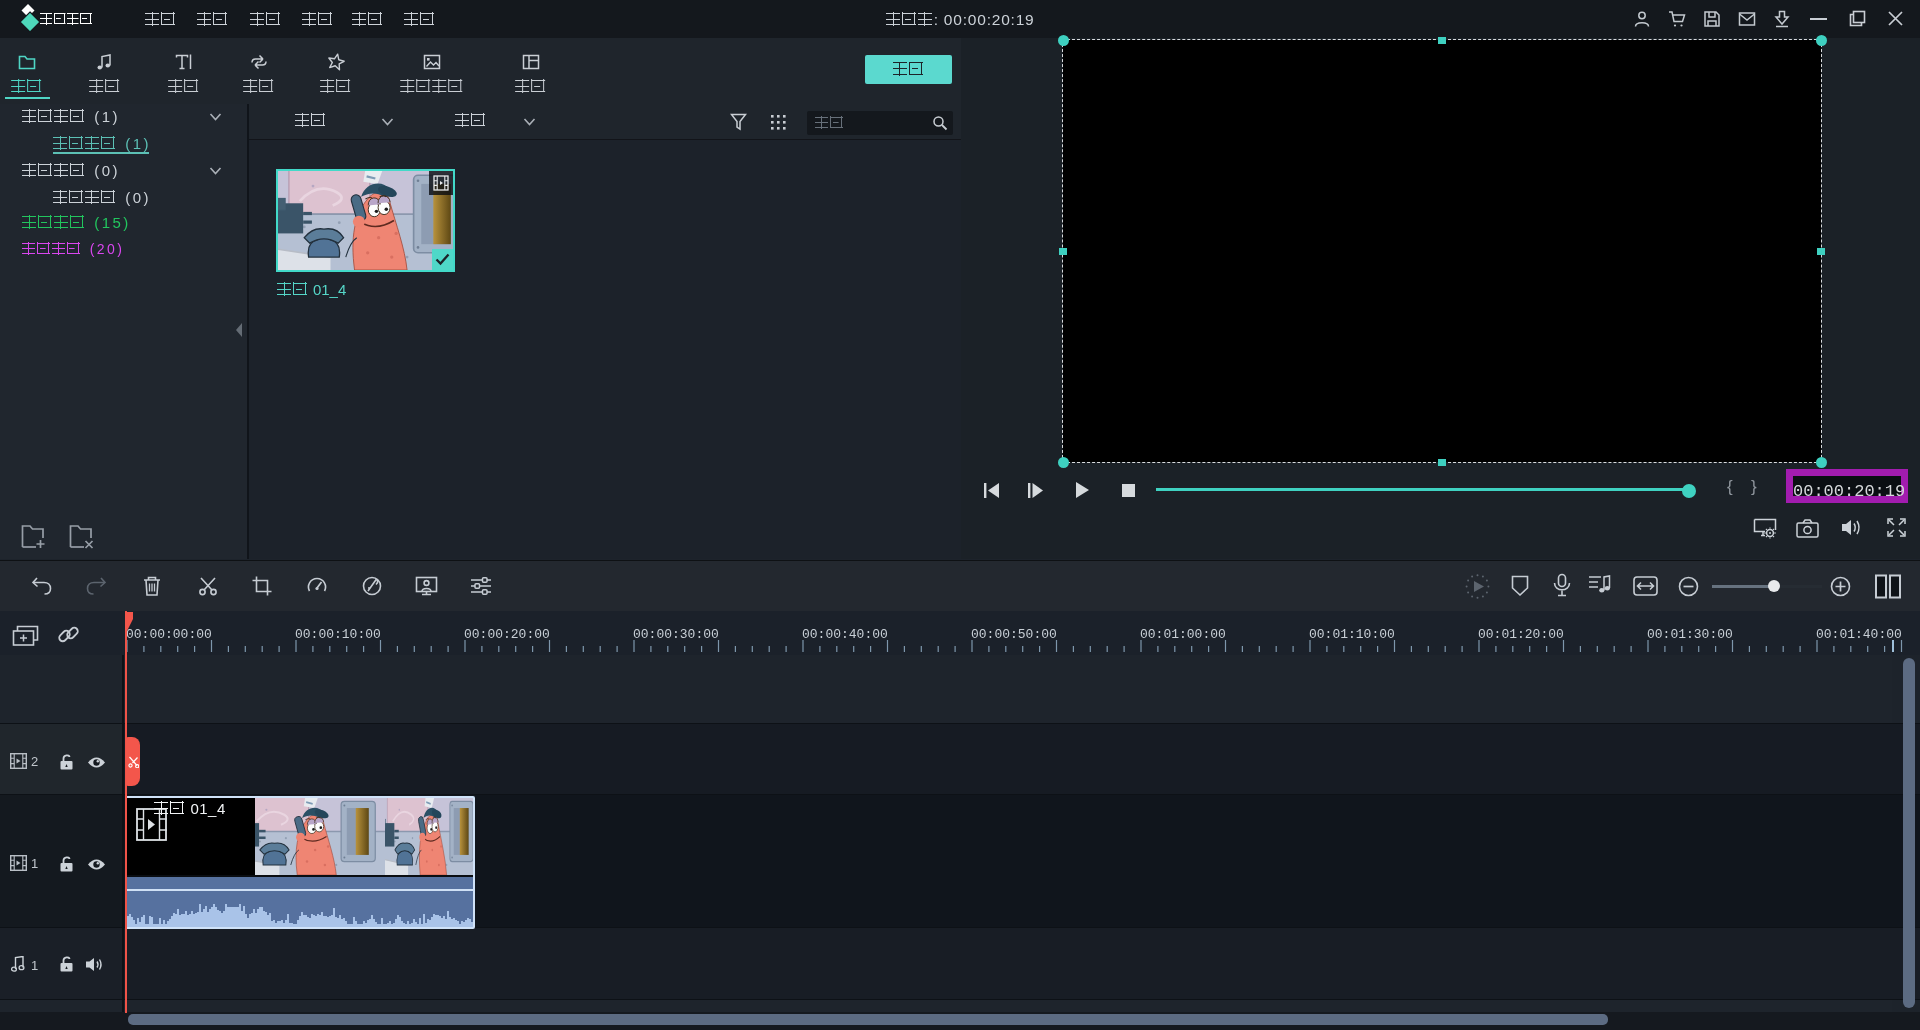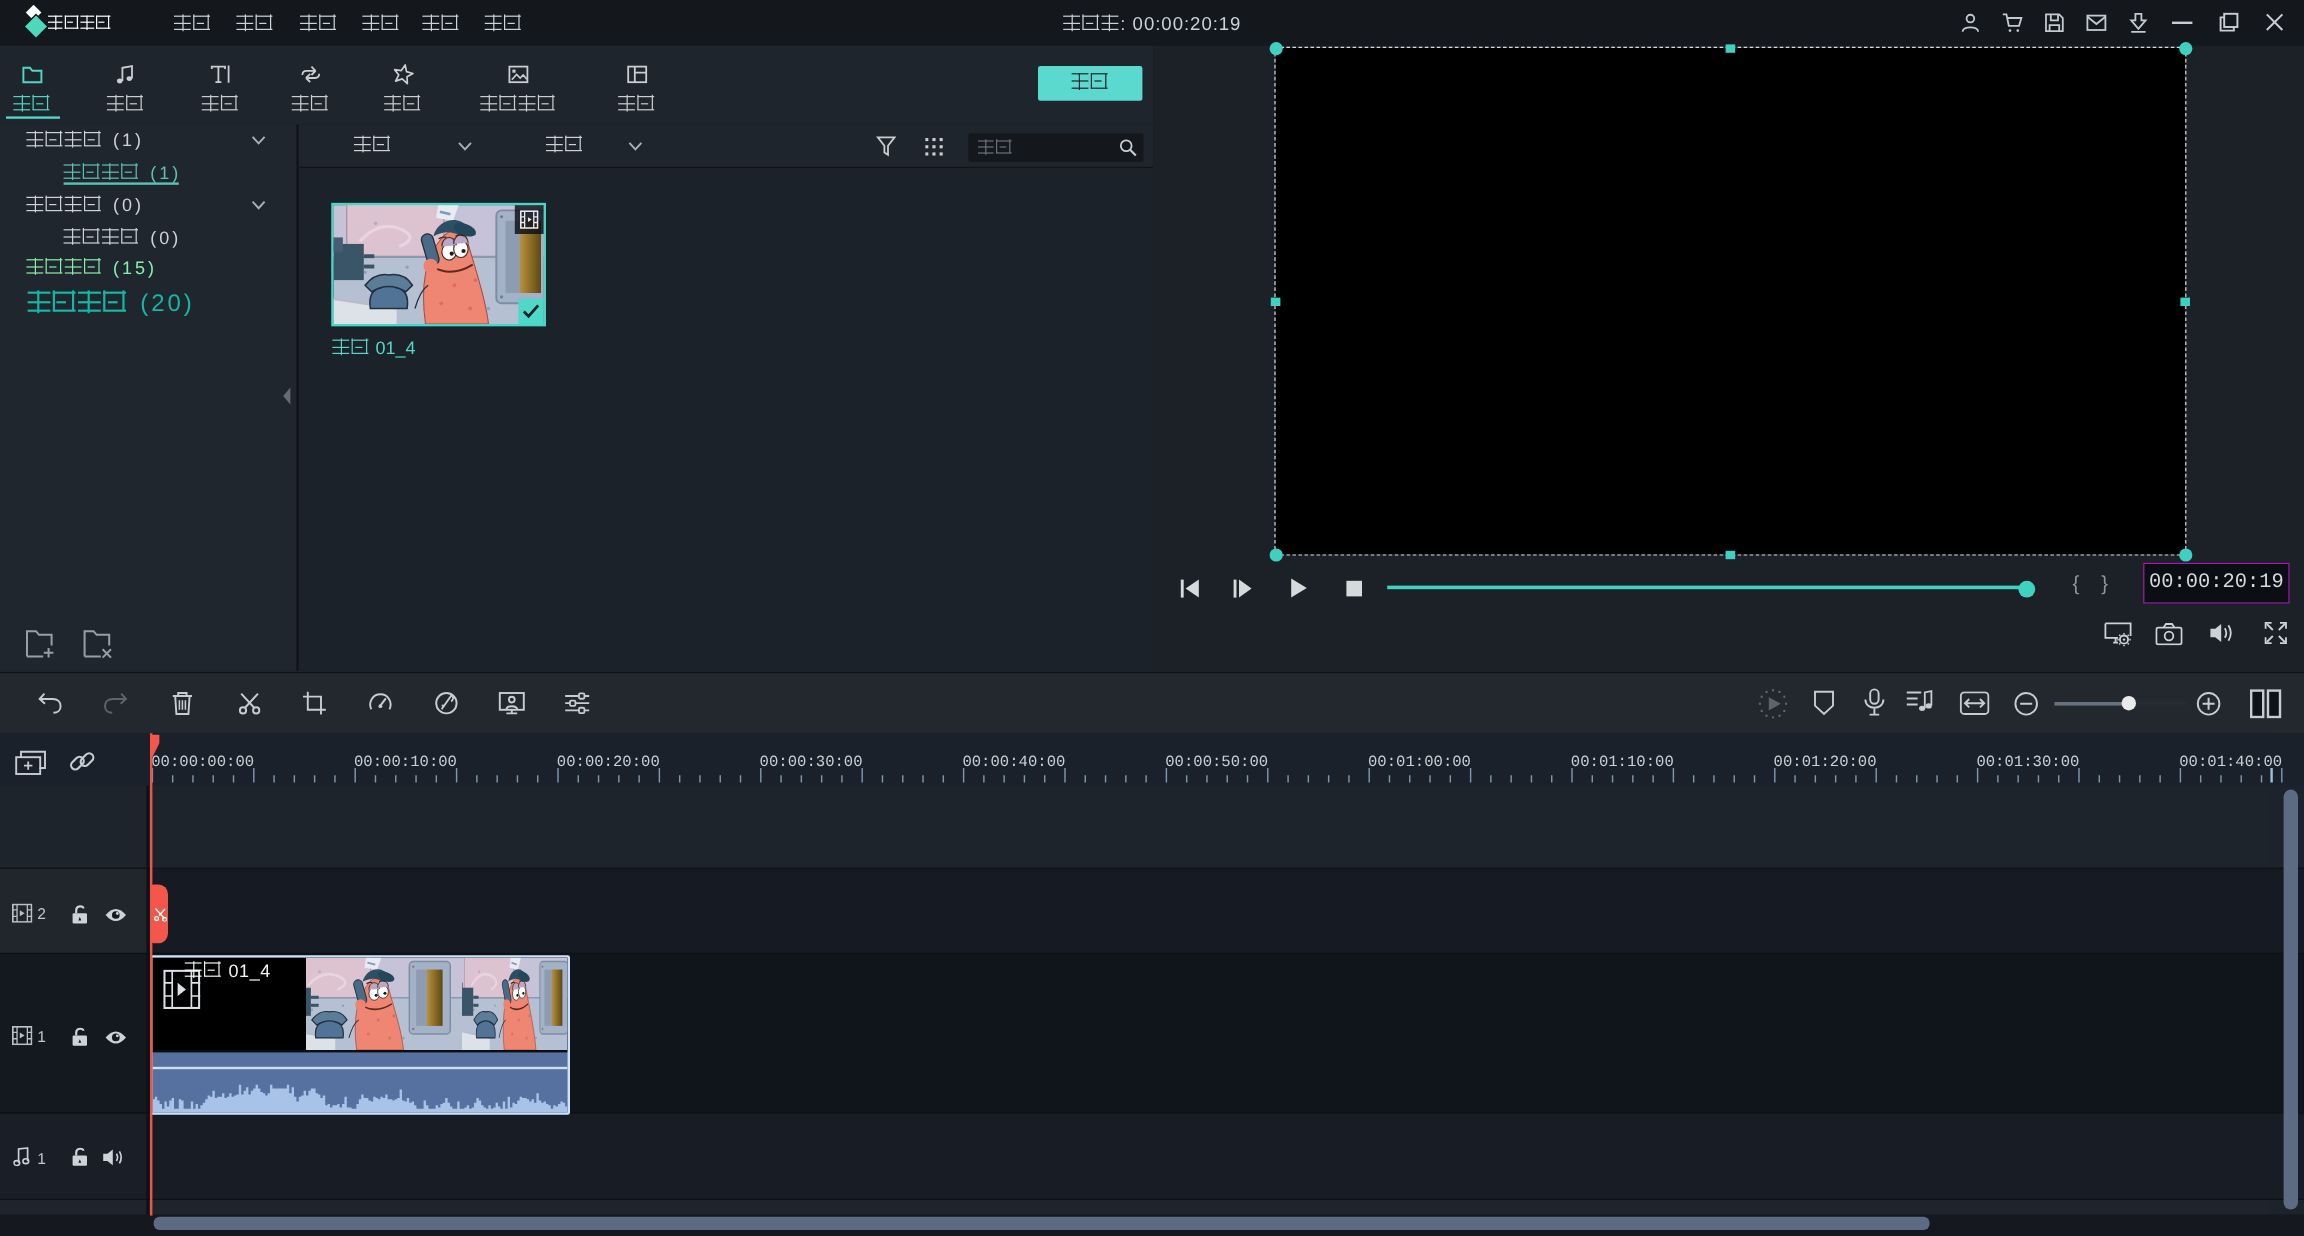--- a/index.html
+++ b/index.html
@@ -105,22 +105,22 @@
     <div class="a tx" style="left:22px;top:5px;font-size:15px;color:#ccd2d8"><i class="zi"></i><i class="zb"></i><i class="zi"></i><i class="zb"></i><span style="letter-spacing:2.5px;word-spacing:2px"> (1)</span></div>
     <svg class="a" style="left:209px;top:8px" width="13" height="10" viewBox="0 0 13 10">
       <path d="M1.5 2 L6.5 7.5 L11.5 2" fill="none" stroke="#aab0b7" stroke-width="1.6"></path>
     </svg>
     <div class="a tx" style="left:53px;top:32px;font-size:15px;color:#5cc0b5"><i class="zi"></i><i class="zb"></i><i class="zi"></i><i class="zb"></i><span style="letter-spacing:2.5px;word-spacing:2px"> (1)</span></div>
     <div class="a tx" style="left:22px;top:59px;font-size:15px;color:#ccd2d8"><i class="zi"></i><i class="zb"></i><i class="zi"></i><i class="zb"></i><span style="letter-spacing:2.5px;word-spacing:2px"> (0)</span></div>
     <svg class="a" style="left:209px;top:62px" width="13" height="10" viewBox="0 0 13 10">
       <path d="M1.5 2 L6.5 7.5 L11.5 2" fill="none" stroke="#aab0b7" stroke-width="1.6"></path>
     </svg>
     <div class="a tx" style="left:53px;top:86px;font-size:15px;color:#ccd2d8"><i class="zi"></i><i class="zb"></i><i class="zi"></i><i class="zb"></i><span style="letter-spacing:2.5px;word-spacing:2px"> (0)</span></div>
-    <div class="a tx" style="left:22px;top:111px;font-size:15px;color:#86efac"><i class="zi"></i><i class="zb"></i><i class="zi"></i><i class="zb"></i><span style="letter-spacing:2.5px;word-spacing:2px"> (15)</span></div>
-    <div class="a tx" style="left:22px;top:138px;font-size:20px;color:#14b8a6"><i class="zi"></i><i class="zb"></i><i class="zi"></i><i class="zb"></i><span style="letter-spacing:2.5px;word-spacing:2px"> (20)</span></div>
+    <div class="a tx" style="left:22px;top:111px;font-size:15px;color:#22c55e"><i class="zi"></i><i class="zb"></i><i class="zi"></i><i class="zb"></i><span style="letter-spacing:2.5px;word-spacing:2px"> (15)</span></div>
+    <div class="a tx" style="left:22px;top:138px;font-size:14px;color:#d946ef"><i class="zi"></i><i class="zb"></i><i class="zi"></i><i class="zb"></i><span style="letter-spacing:2.5px;word-spacing:2px"> (20)</span></div>
     <div class="a" style="left:53px;top:48px;width:96px;height:1.5px;background:#5cc0b5"></div>
     <svg class="a" style="left:21px;top:420px" width="27" height="25" viewBox="0 0 27 25">
 <path d="M1.5 23 V2 H9 L11.5 5 H22 V14" fill="none" stroke="#979ea7" stroke-width="1.7"></path>
       <path d="M1.5 23 H15" fill="none" stroke="#979ea7" stroke-width="1.7"></path>
       <path d="M19.5 16 V24 M15.5 20 H23.5" fill="none" stroke="#979ea7" stroke-width="1.7"></path>
     </svg>
     <svg class="a" style="left:69px;top:420px" width="27" height="25" viewBox="0 0 27 25">
 <path d="M1.5 23 V2 H9 L11.5 5 H22 V14" fill="none" stroke="#979ea7" stroke-width="1.7"></path>
       <path d="M1.5 23 H15" fill="none" stroke="#979ea7" stroke-width="1.7"></path>
       <path d="M16.5 17 L23.5 24 M23.5 17 L16.5 24" fill="none" stroke="#979ea7" stroke-width="1.7"></path>
@@ -252,21 +252,21 @@
     <svg class="a" style="left:113px;top:443px" width="16" height="18" viewBox="0 0 16 18">
       <polygon points="2,1 15,9 2,17" fill="#d6dadd"></polygon>
     </svg>
     <svg class="a" style="left:160px;top:445px" width="15" height="15" viewBox="0 0 15 15">
       <rect x="1" y="1" width="13" height="13" fill="#d6dadd"></rect>
     </svg>
     <div class="a" style="left:195px;top:450px;width:533px;height:3px;background:#3fd2c1"></div>
     <div class="a" style="left:721px;top:446px;width:14px;height:14px;border-radius:50%;background:#3fd2c1"></div>
     <div class="a tx" style="left:766px;top:440px;font-size:17px;color:#8e959c">{</div>
     <div class="a tx" style="left:790px;top:440px;font-size:17px;color:#8e959c">}</div>
-    <div class="a tx" style="left:825px;top:431px;width:122px;height:34px;background:#0b0f13;border:1px solid #a21caf;font-family:'Liberation Mono',monospace;font-size:17px;color:#d6d9db;text-align:center;line-height:32px">00:00:20:19</div>
+    <div class="a tx" style="left:825px;top:431px;width:122px;height:34px;background:#0b0f13;border:7px solid #a21caf;font-family:'Liberation Mono',monospace;font-size:17px;color:#d6d9db;text-align:left;line-height:32px">00:00:20:19</div>
     <svg class="a" style="left:792px;top:480px" width="28" height="21" viewBox="0 0 28 21">
 <path d="M1.5 1.5 H22.5 V12 M1.5 1.5 V13.5 H12 M8 17.5 H12 M10 13.5 V17.5" fill="none" stroke="#ccd2d8" stroke-width="1.5"></path>
 <circle cx="17" cy="15" r="3.4" fill="none" stroke="#ccd2d8" stroke-width="1.5"></circle>
       <circle cx="17" cy="15" r="1" fill="#ccd2d8"></circle>
 <path d="M17 10.6 V9.4 M17 19.4 V20.6 M12.6 15 H11.4 M21.4 15 H22.6 M13.9 11.9 L13 11 M20.1 11.9 L21 11 M13.9 18.1 L13 19 M20.1 18.1 L21 19" stroke="#ccd2d8" stroke-width="1.3"></path>
     </svg>
     <svg class="a" style="left:835px;top:481px" width="23" height="19" viewBox="0 0 23 19">
 <rect x="1" y="4" width="21" height="14" rx="1.5" fill="none" stroke="#ccd2d8" stroke-width="1.5"></rect>
       <path d="M7 4 L9 1 H14 L16 4" fill="none" stroke="#ccd2d8" stroke-width="1.5"></path>
       <circle cx="11.5" cy="11" r="3.6" fill="none" stroke="#ccd2d8" stroke-width="1.5"></circle>

